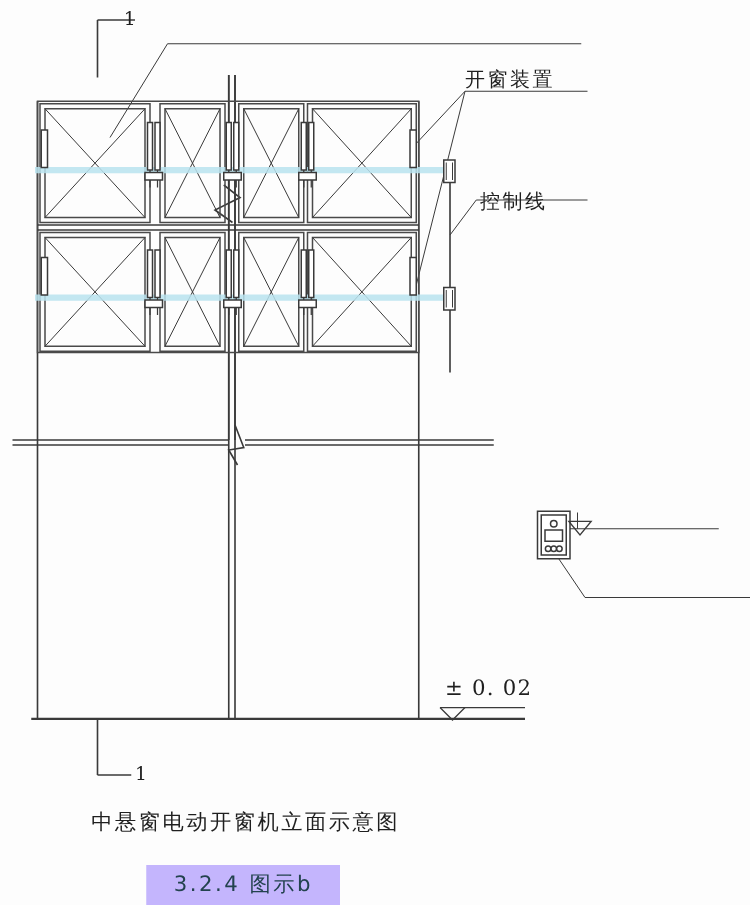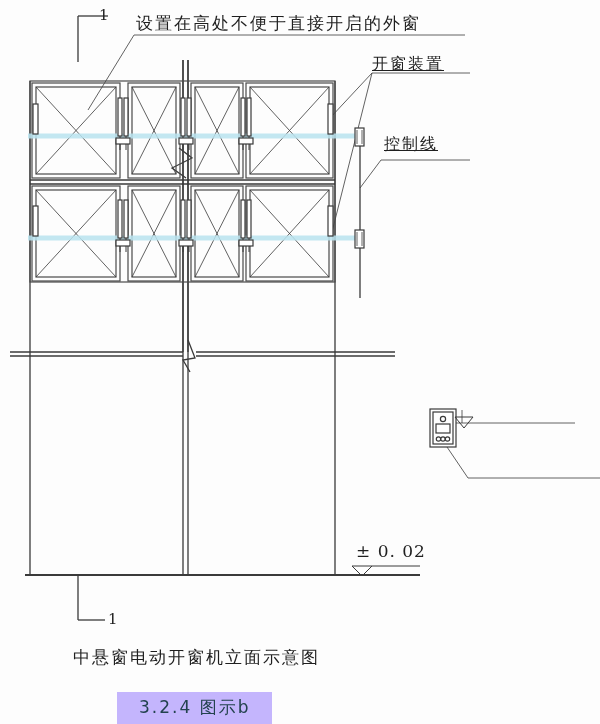--- a/index.html
+++ b/index.html
@@ -9,21 +9,21 @@
     color:#2b2b2b;
     background:#fdfdfd;
   }
   #stage{position:absolute;left:0;top:0;width:600px;height:724px;}
   svg{position:absolute;left:0;top:0;width:600px;height:724px;}
 
   .txt{position:absolute;white-space:nowrap;color:#1f1f1f;}
   .cn{font-family:"DejaVu Sans","Liberation Sans",sans-serif;letter-spacing:1.5px;}
 
   .label-top{font-size:17px;letter-spacing:2px;}
-  .label-right{font-size:16px;letter-spacing:2px;text-decoration:underline;}
+  .label-right{font-size:16px;letter-spacing:2px;}
   .label-num{font-family:"DejaVu Serif","Liberation Serif",serif;font-size:17px;letter-spacing:1px;}
   .marker-num{font-family:"DejaVu Serif","Liberation Serif",serif;font-size:15px;}
   .caption{font-size:17px;letter-spacing:2px;margin-left:16px;}
 
   .hl{
     position:absolute;
     background:#c4b5fd;
     padding:4px 22px 5px 22px;
     font-size:17px;letter-spacing:2px;
     color:#23424e;
@@ -248,27 +248,26 @@
       <path class="ln thin" d="M352,566 L362,576 L372,566" fill="none"></path>
     </g>
 
     <g>
       <path class="ln med" d="M78,575 L78,620"></path>
       <path class="ln med" d="M78,620 L105,620"></path>
     </g>
 
   </svg>
 
-  <div class="txt cn label-top" style="left:136px;top:12px;">设置在高处不便于直接开启的外窗</div>
 
   <div class="txt marker-num" style="left:99px;top:6px;">1</div>
 
   <div class="txt cn label-right" style="left:372px;top:54px;">开窗装置</div>
 
-  <div class="txt cn label-right" style="left:384px;top:134px;">控制线</div>
+  <div class="txt cn label-right" style="left:384px;top:151px;">控制线</div>
 
 
 
   <div class="txt label-num" style="left:356px;top:541px;">± 0. 02</div>
 
   <div class="txt marker-num" style="left:108px;top:610px;">1</div>
 
   <div class="txt cn caption" style="left:57px;top:646px;">中悬窗电动开窗机立面示意图</div>
 
   <div class="hl cn" style="left:117px;top:692px;">3.2.4  图示b</div>

